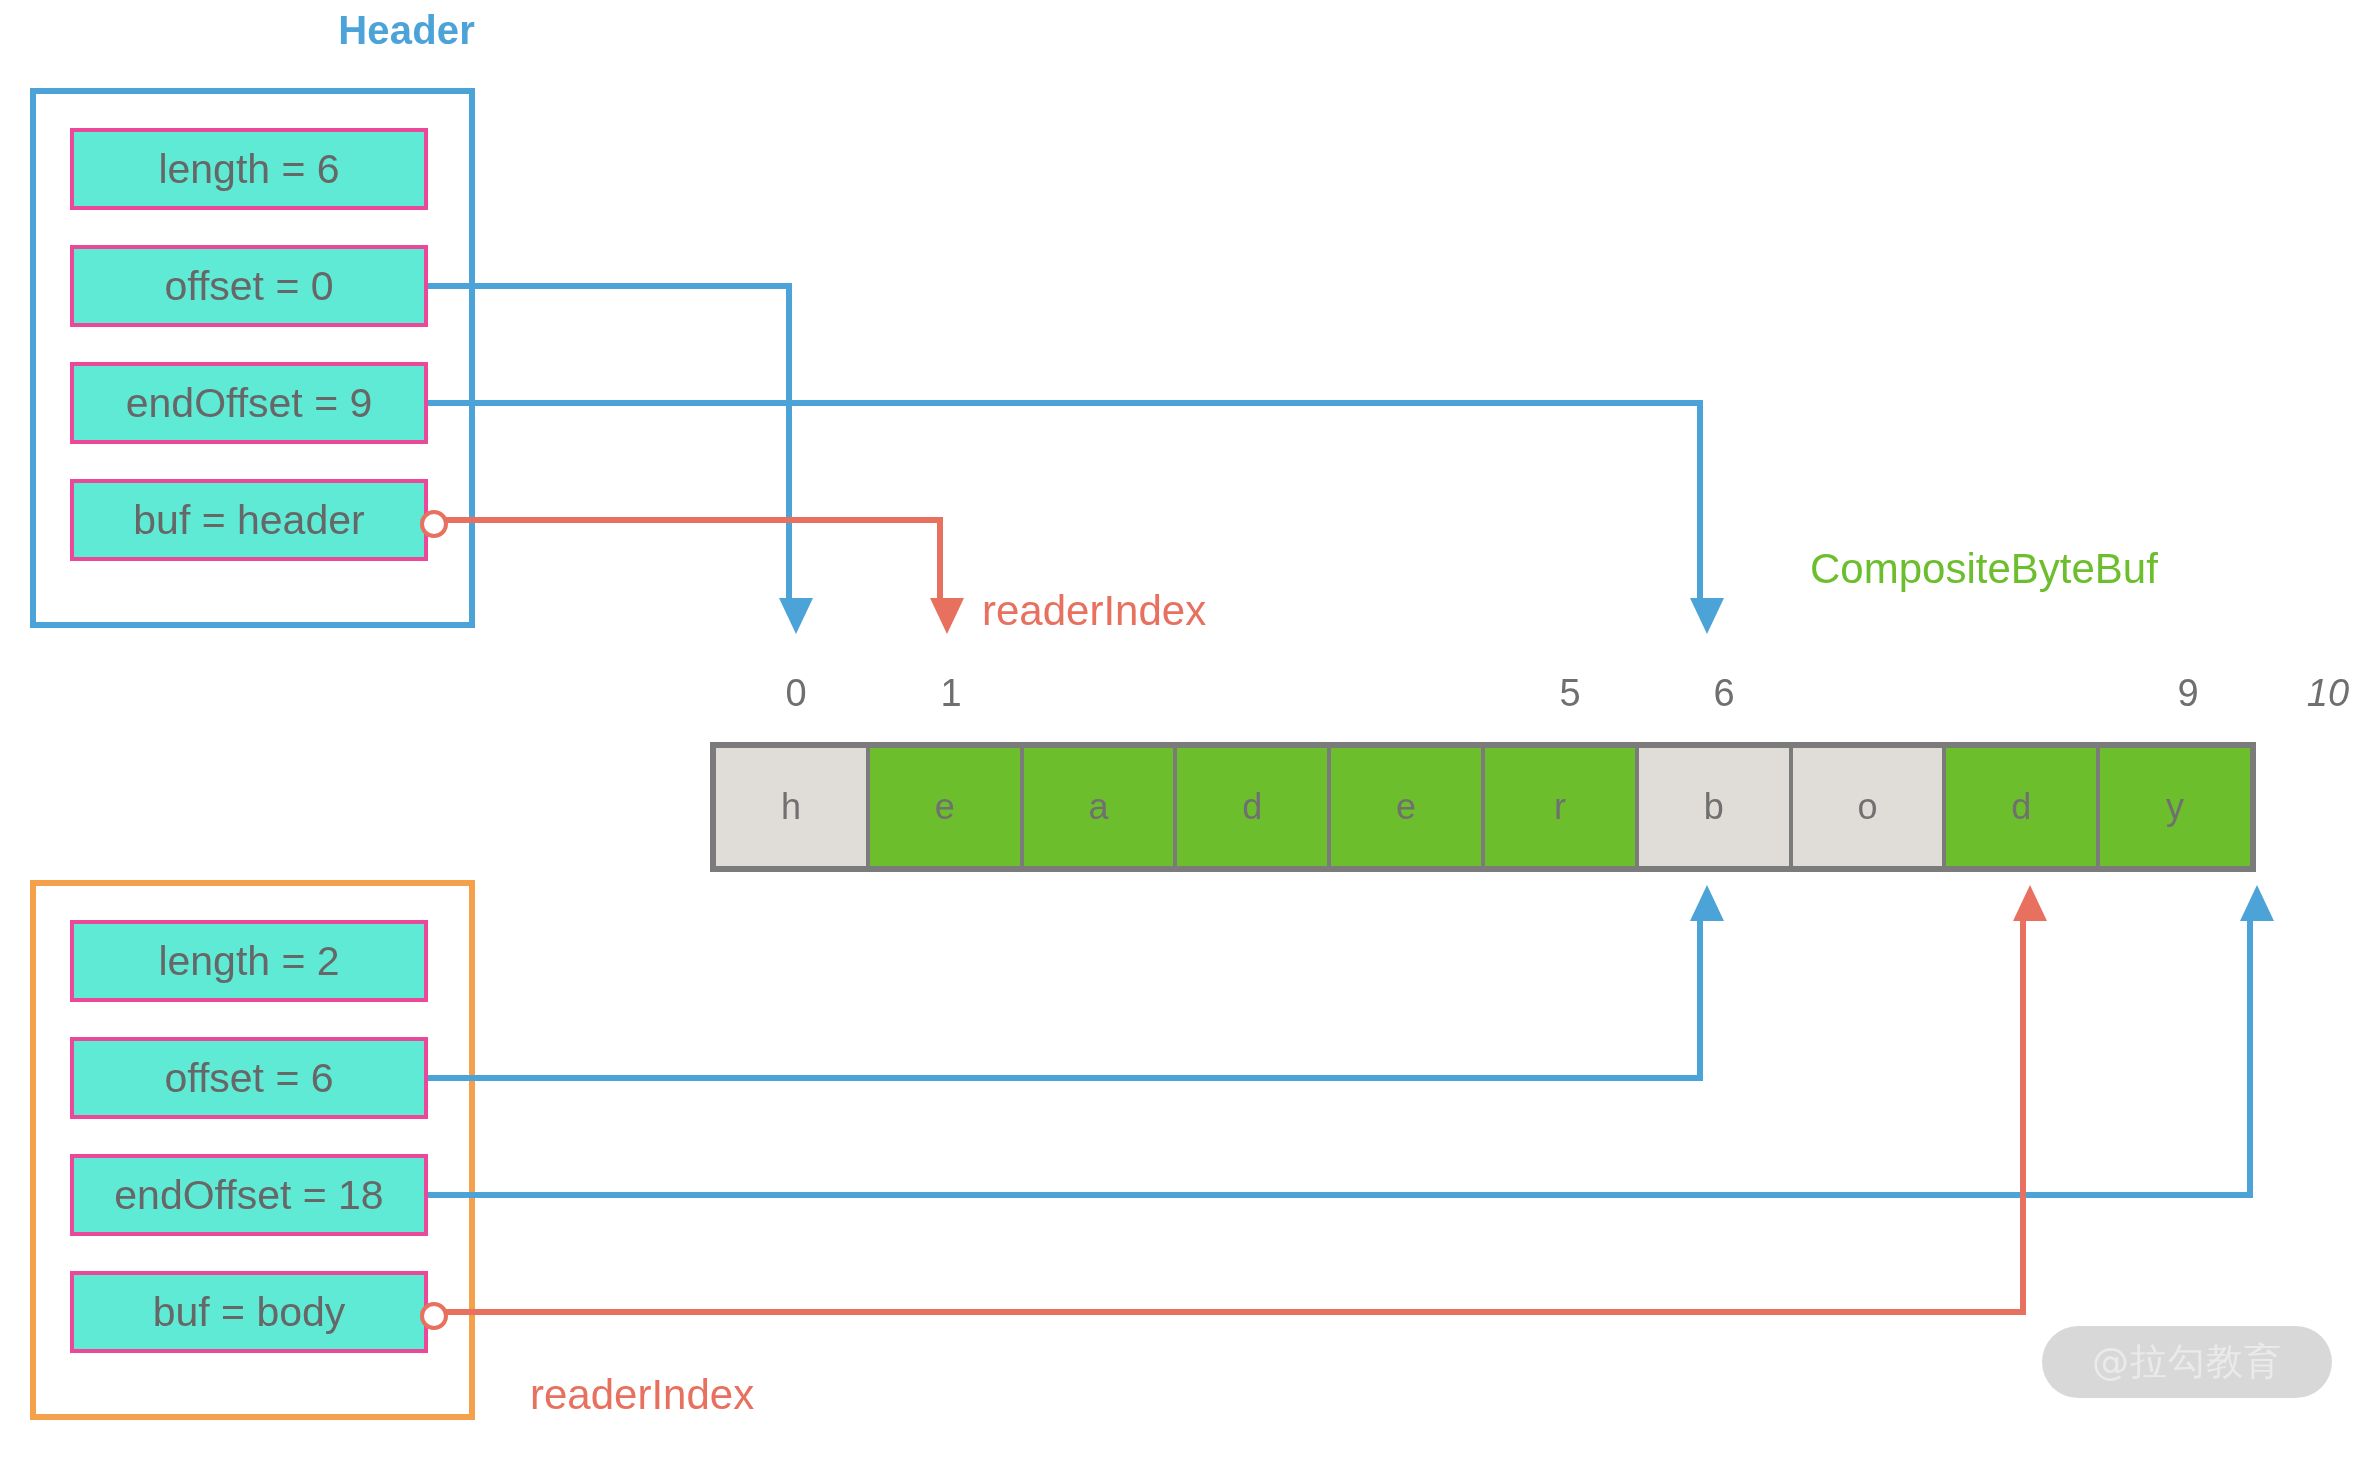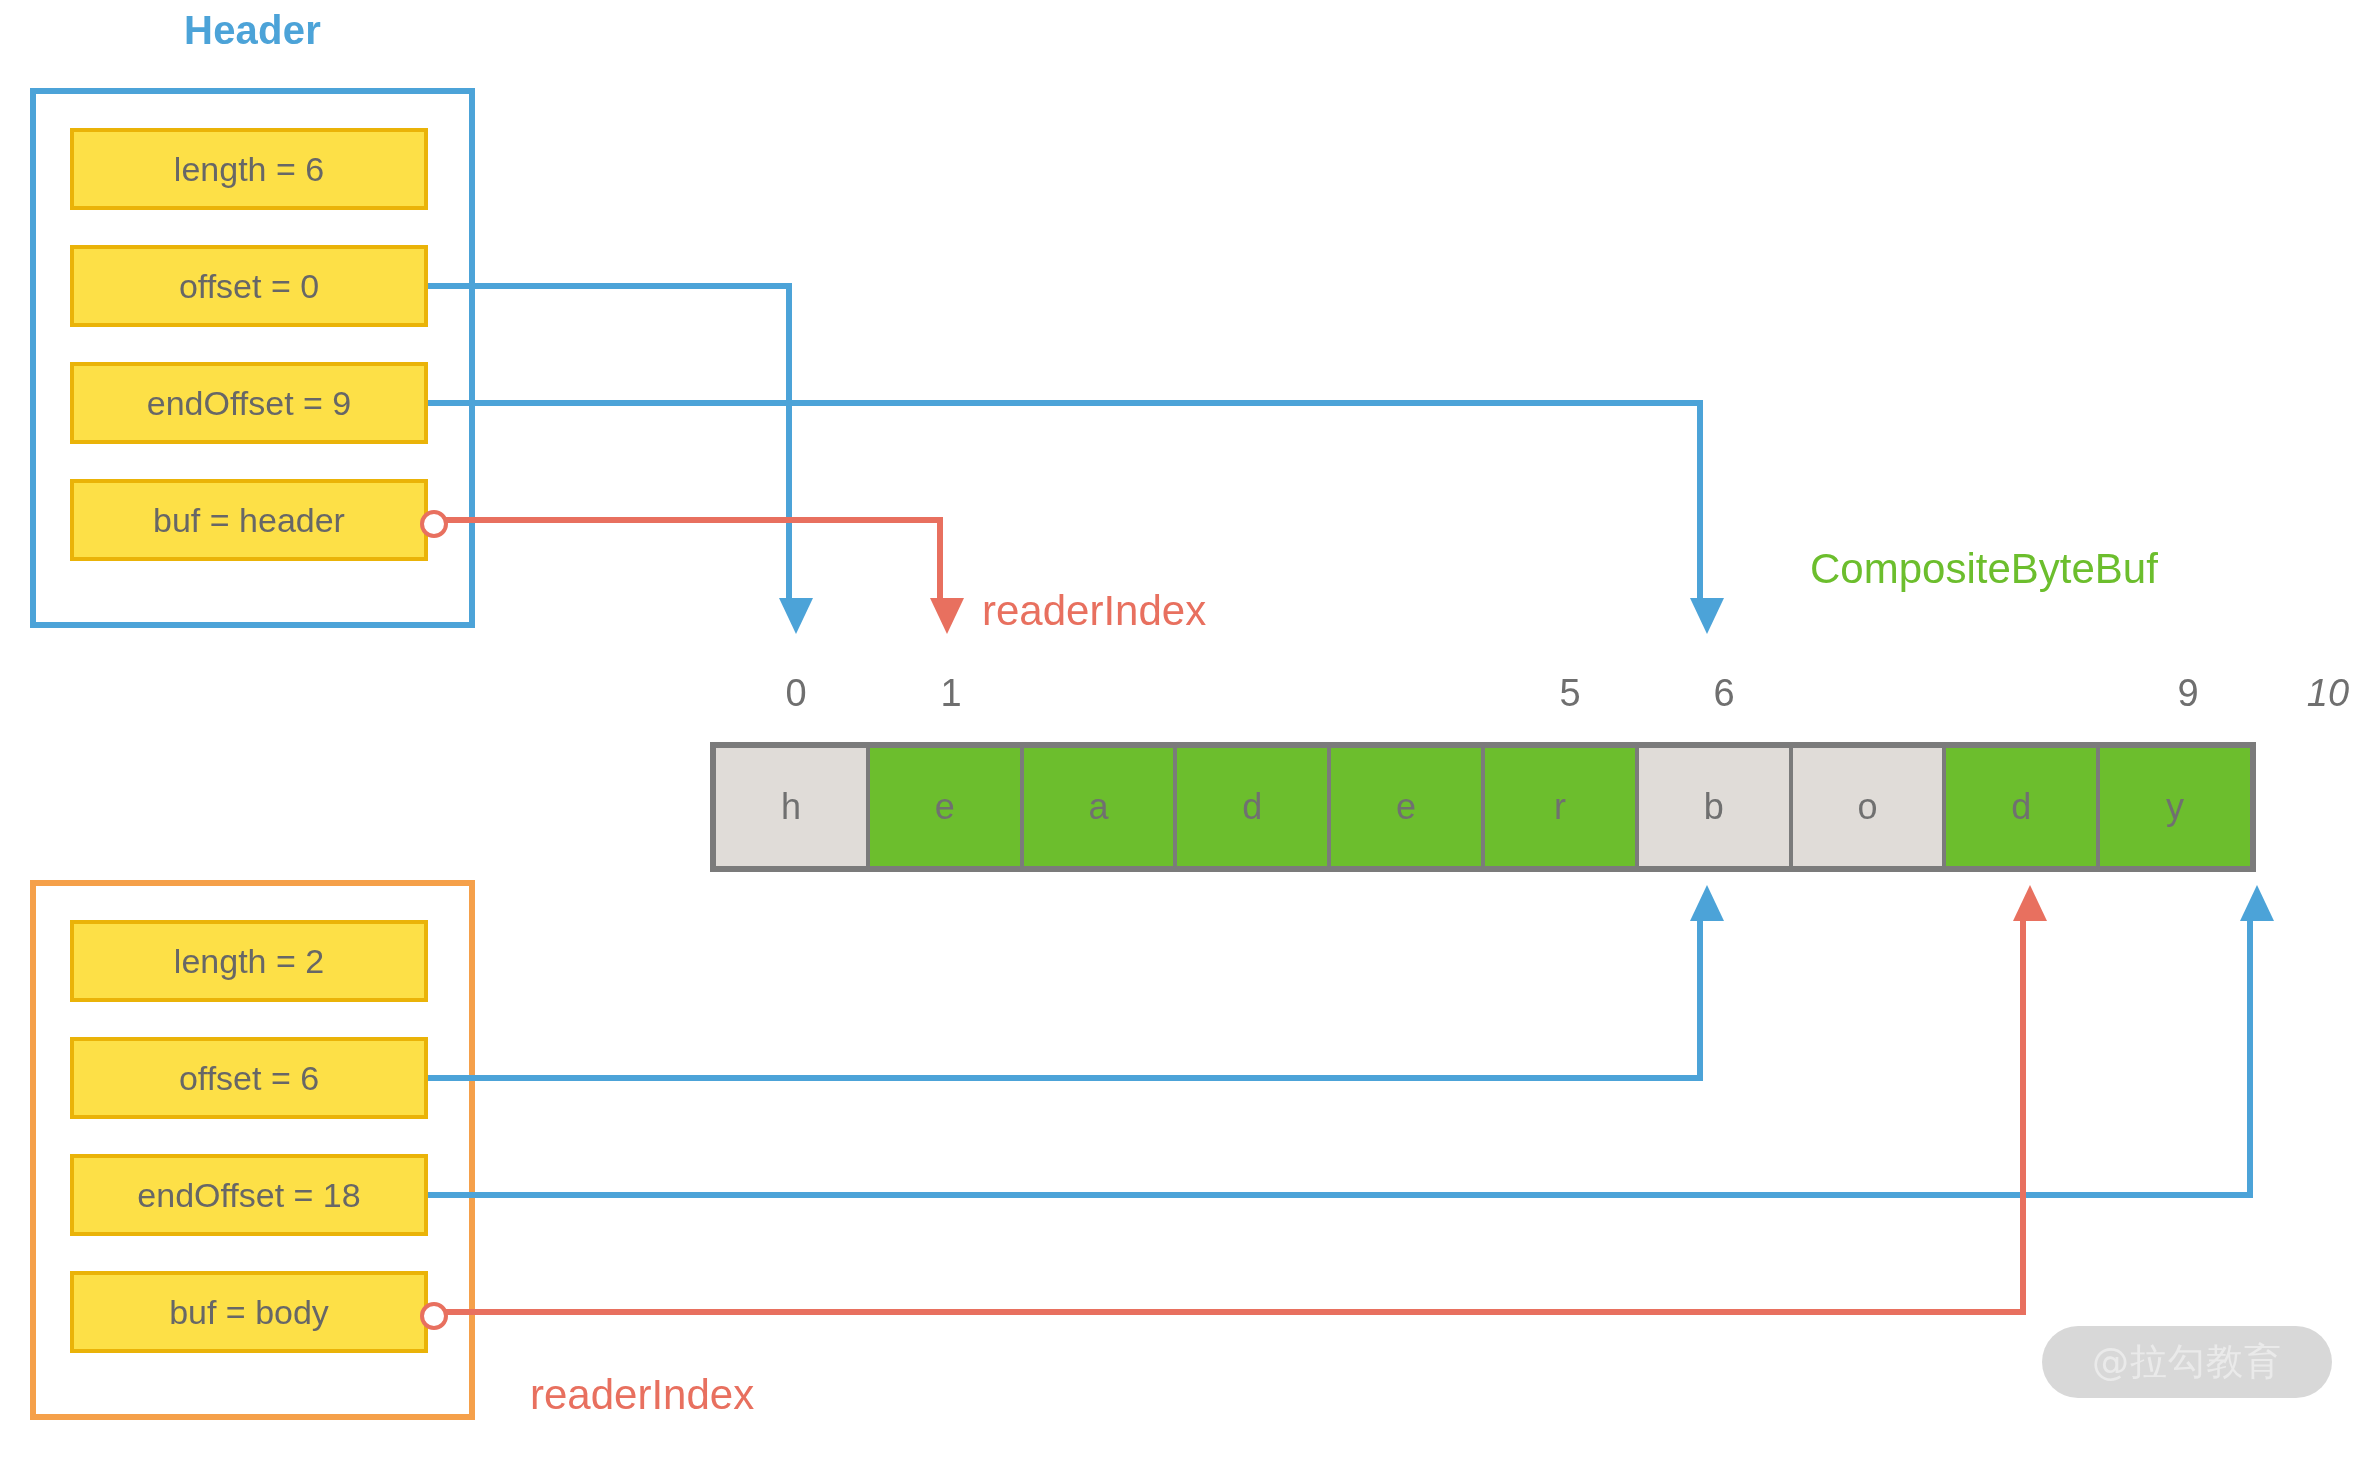--- a/index.html
+++ b/index.html
@@ -1,29 +1,29 @@
 <!DOCTYPE html>
 <html><head>
 <meta charset="utf-8">
 <style>
   html,body{margin:0;padding:0;background:#ffffff;}
   body{font-family:"Liberation Sans","DejaVu Sans",sans-serif;}
   #stage{position:relative;width:2374px;height:1464px;background:#fff;overflow:hidden;}
 
   .panel-title{position:absolute;font-size:40px;font-weight:700;letter-spacing:.2px;}
-  #header-title{color:#4CA3D8;left:30px;top:8px;width:445px;text-align:center;}
+  #header-title{color:#4CA3D8;left:30px;top:8px;width:445px;text-align:right;}
   #body-title{color:#F5A04A;left:30px;top:797px;width:445px;text-align:center;}
 
   .panel-box{position:absolute;background:#fff;box-sizing:border-box;}
   #header-box{left:30px;top:88px;width:445px;height:540px;border:6px solid #4CA3D8;}
   #body-box{left:30px;top:880px;width:445px;height:540px;border:6px solid #F5A04A;}
 
-  .field-box{position:absolute;box-sizing:border-box;border:4px solid #eab308;
-    background:#fde047;display:flex;align-items:center;justify-content:center;
-    color:#676767;font-size:34px;white-space:nowrap;}
+  .field-box{position:absolute;box-sizing:border-box;border:4px solid #ec4899;
+    background:#5eead4;display:flex;align-items:center;justify-content:center;
+    color:#676767;font-size:41px;white-space:nowrap;}
 
   
   #buffer{position:absolute;left:710px;top:742px;width:1546px;height:130px;
     box-sizing:border-box;border:6px solid #7B7B7B;background:#7B7B7B;
     display:flex;}
   .cell{flex:1 1 0;box-sizing:border-box;display:flex;align-items:center;
     justify-content:center;font-size:36px;color:#707070;
     border-right:4px solid #7B7B7B;}
   .cell:last-child{border-right:none;}
   .cell.grey{background:#E0DCD8;}

